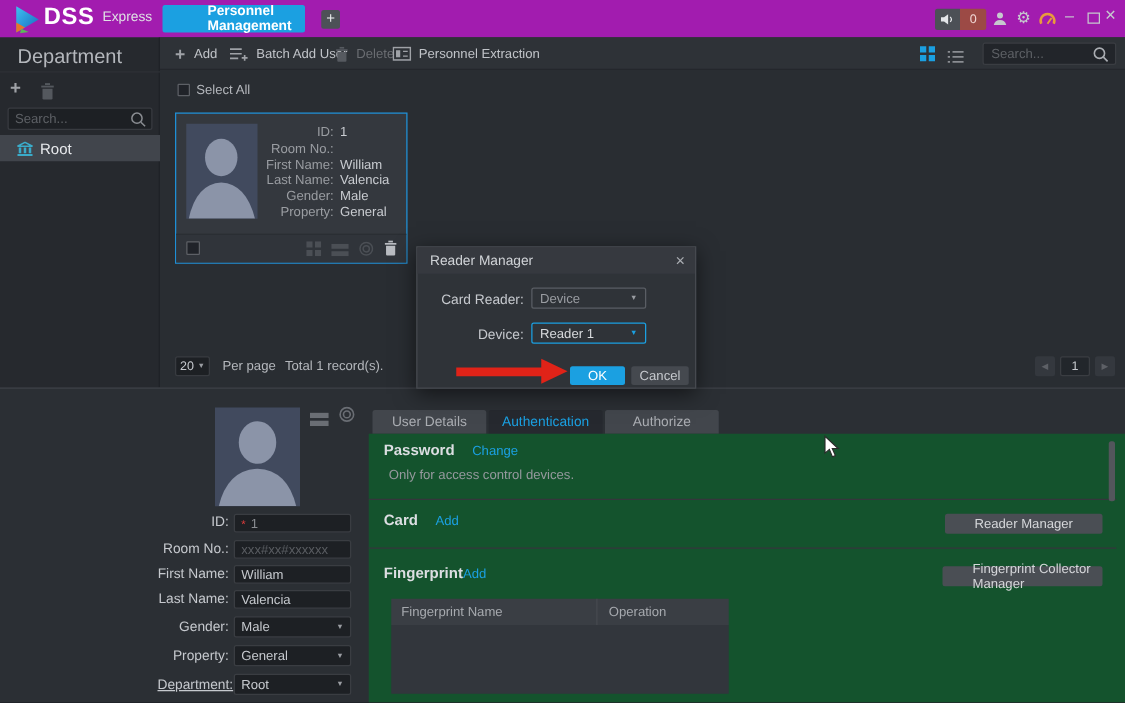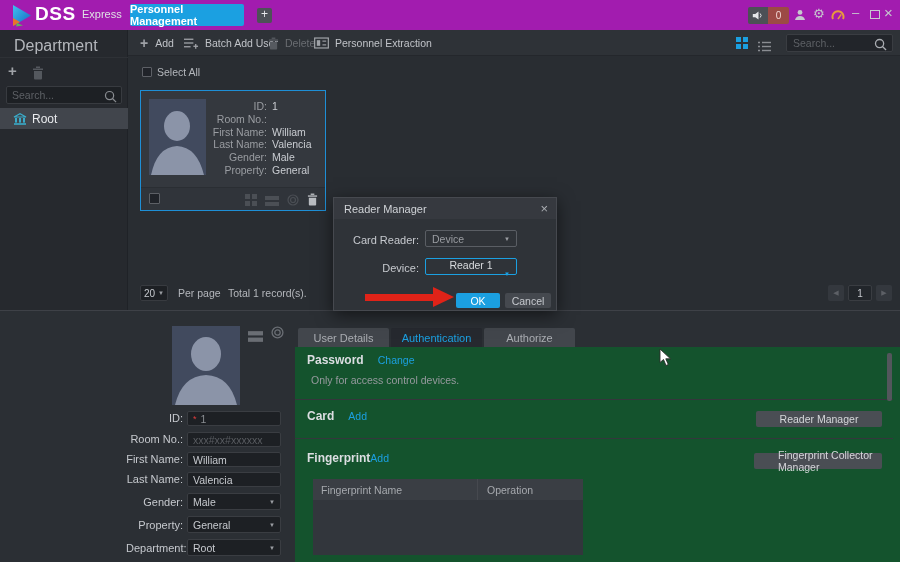--- a/index.html
+++ b/index.html
@@ -5,21 +5,21 @@
   * { margin:0; padding:0; box-sizing:border-box; }
   html,body { background:#1b1e22; }
   body { font-family:"Liberation Sans","DejaVu Sans",sans-serif; }
   .stage { position:relative; width:900px; height:562px; background:#292d32; overflow:hidden; color:#c6c9ce; }
   .abs { position:absolute; }
 
   
   .titlebar { position:absolute; left:0; top:0; width:900px; height:30px; background:#a21caf; }
   .logo-dss { position:absolute; left:35px; top:3px; font-size:19px; font-weight:bold; color:#fff; letter-spacing:.5px; }
   .logo-sub { position:absolute; left:82px; top:8px; font-size:11px; color:#dfe1e4; }
-  .tb-tab { position:absolute; left:130px; top:4px; width:114px; height:22px; background:#1ba0e1; border-radius:2px; color:#fff; font-size:11px; font-weight:bold; display:flex; align-items:center; justify-content:center; cursor:default; }
+  .tb-tab { position:absolute; left:130px; top:4px; width:114px; height:22px; background:#1ba0e1; border-radius:2px; color:#fff; font-size:11px; font-weight:bold; display:flex; align-items:center; justify-content:center; cursor:default;padding-left:36px; }
   .tb-newtab { position:absolute; left:257px; top:8px; width:15px; height:15px; background:#4d5157; border-radius:2px; color:#e8eaec; font-size:12px; line-height:13px; text-align:center; }
   .snd-box { position:absolute; left:748px; top:7px; width:20px; height:17px; background:#4c5056; border-radius:2px 0 0 2px; display:flex; align-items:center; justify-content:center; }
   .snd-badge { position:absolute; left:768px; top:7px; width:21px; height:17px; background:#9c4a45; border-radius:0 2px 2px 0; color:#f2d8d6; font-size:10px; display:flex; align-items:center; justify-content:center; }
   .tb-ico { position:absolute; top:8px; width:14px; height:14px; display:flex; align-items:center; justify-content:center; color:#c6c9ce; }
   .tb-glyph { position:absolute; top:6px; color:#c6c9ce; font-size:13px; }
   .win-max { position:absolute; left:870px; top:10px; width:10px; height:9px; border:1px solid #c6c9ce; }
 
   
   .sidebar { position:absolute; left:0; top:30px; width:128px; height:280px; background:#26292e; border-right:1px solid #1f2227; }
   .sb-title { position:absolute; left:14px; top:7px; font-size:16px; color:#b4b7bc; }
@@ -366,21 +366,21 @@
     <span class="flab" style="top:185px;">Gender:</span>
     <div class="ffield" style="top:182px;height:17px;">
       <span>Male</span>
       <span class="caret">▼</span>
     </div>
     <span class="flab" style="top:208px;">Property:</span>
     <div class="ffield" style="top:205px;height:17px;">
       <span>General</span>
       <span class="caret">▼</span>
     </div>
-    <span class="flab" style="top:231px;">Department:</span>
+    <span class="flab" style="top:231px;text-decoration:underline;">Department:</span>
     <div class="ffield" style="top:228px;height:17px;">
       <span>Root</span>
       <span class="caret">▼</span>
     </div>
 
     <div class="tab" style="left:298px;">User Details</div>
     <div class="tab active" style="left:391px;">Authentication</div>
     <div class="tab" style="left:484px;">Authorize</div>
 
     <div class="tabcontent">
@@ -420,21 +420,21 @@
     <div class="dlg-title">
       <span>Reader Manager</span>
       <span class="dlg-x">×</span>
     </div>
     <span class="dlab" style="top:36px;">Card Reader:</span>
     <div class="dsel" style="top:32px;border:1px solid #5a5e64;color:#9a9da2;">
       <span>Device</span>
       <span class="caret">▼</span>
     </div>
     <span class="dlab" style="top:64px;">Device:</span>
-    <div class="dsel" style="top:60px;border:1px solid #1ba0e1;color:#d8dadd;flex-direction:column;">
+    <div class="dsel" style="top:60px;border:1px solid #1ba0e1;color:#d8dadd;">
       <span>Reader 1</span>
       <span class="caret" style="color:#1ba0e1;">▼</span>
     </div>
     <div class="dbtn" style="left:122px;width:44px;background:#1ba0e1;color:#fff;">OK</div>
     <div class="dbtn" style="left:171px;width:46px;background:#45494f;color:#c6c9ce;">Cancel</div>
   </div>
 
   <div class="arrow-shaft"></div>
   <div class="arrow-head"></div>
 

